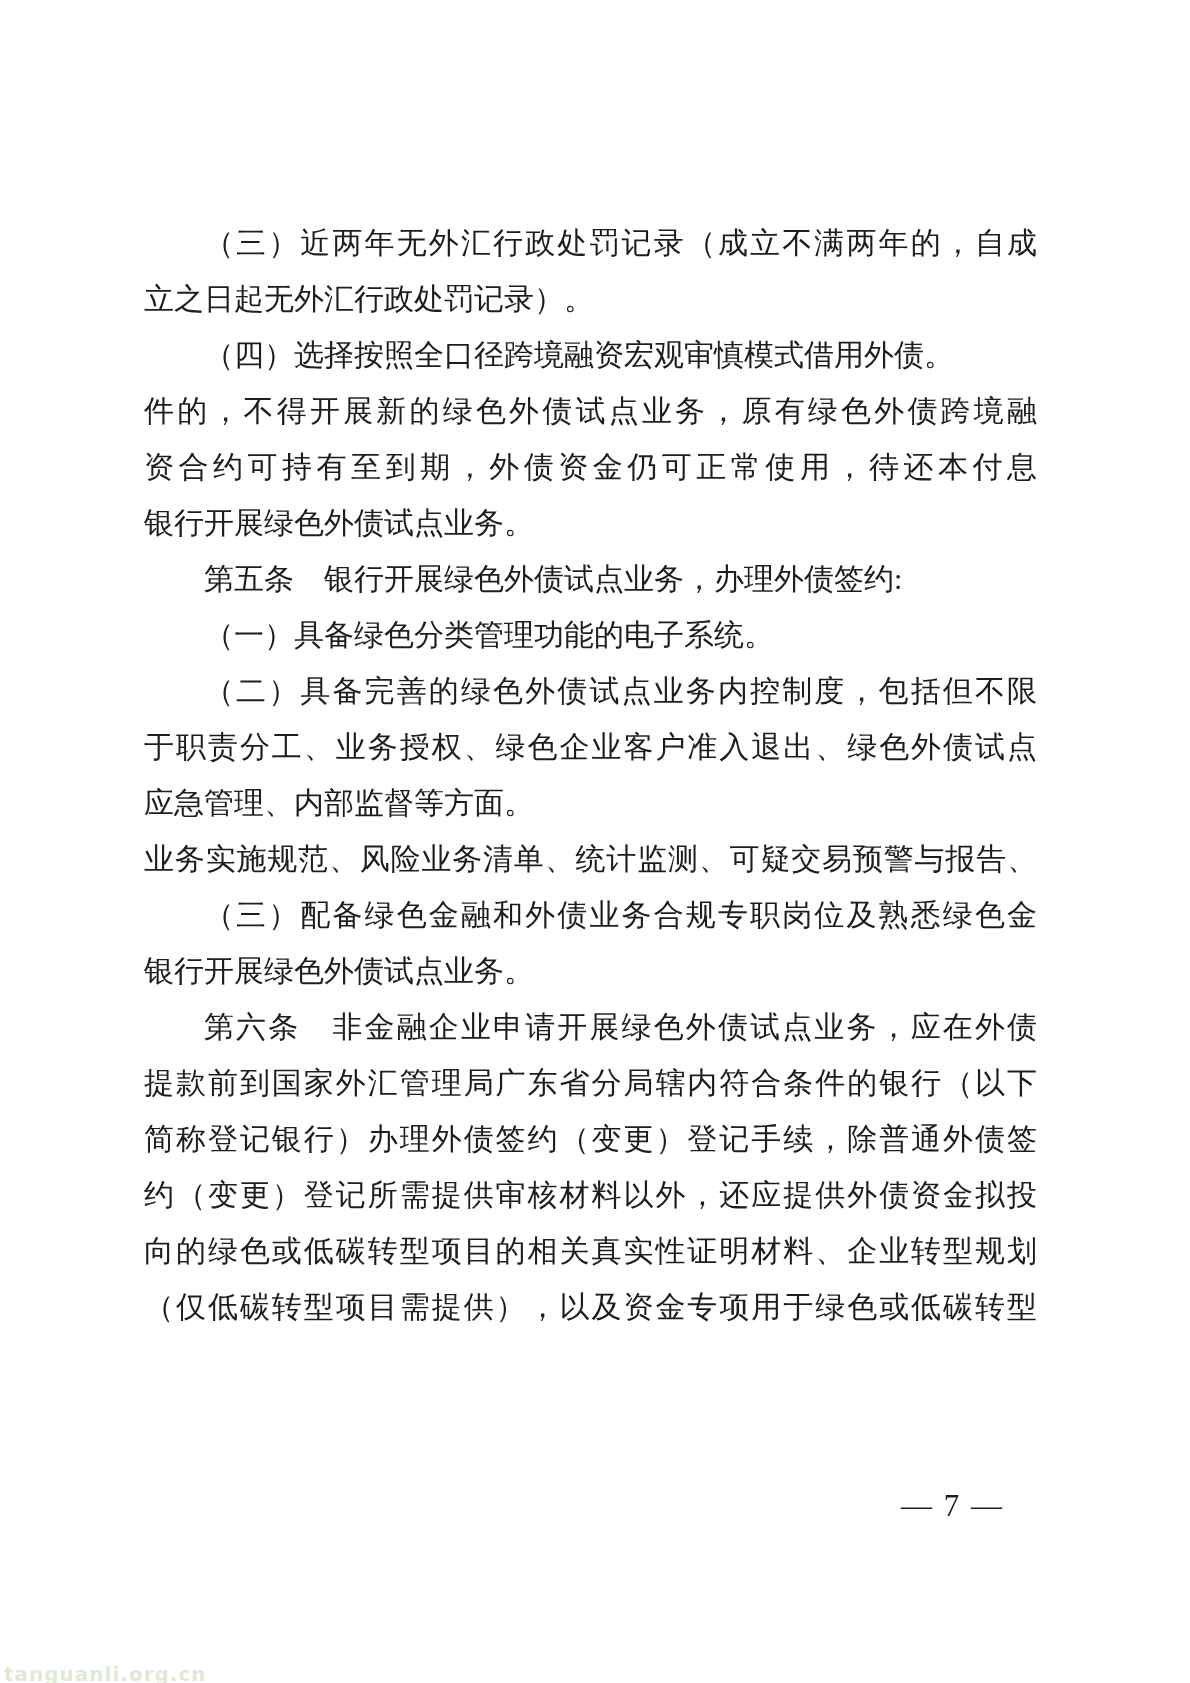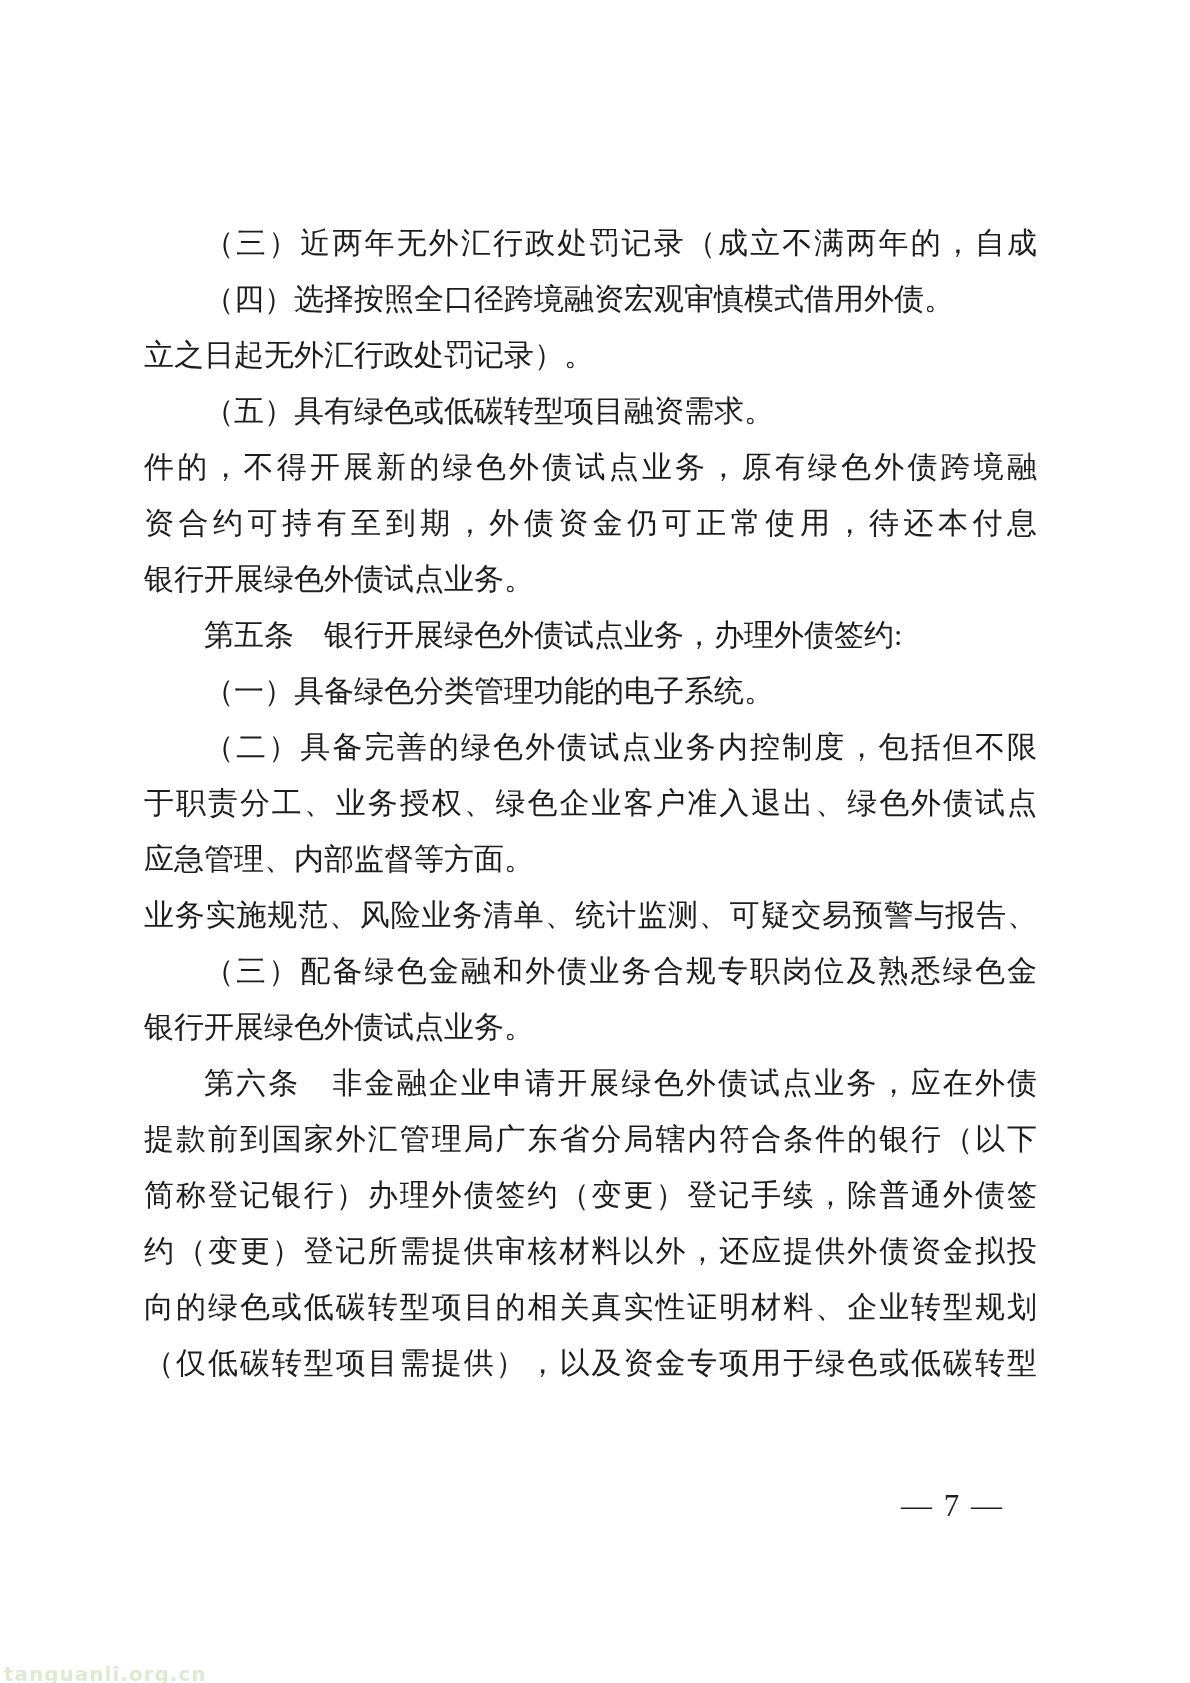--- a/index.html
+++ b/index.html
@@ -57,23 +57,22 @@
     color: #dfead2;
     font-family: "DejaVu Sans", "Liberation Sans", sans-serif;
   }
 </style>
 </head>
 <body>
 
 <div class="page">
   <div class="doc-body">
       <div class="line indent fill">（三）近两年无外汇行政处罚记录（成立不满两年的，自成</div>
+      <div class="line">立之日起无外汇行政处罚记录）。</div>
       <div class="line indent">（四）选择按照全口径跨境融资宏观审慎模式借用外债。</div>
-      <div class="line">立之日起无外汇行政处罚记录）。</div>
-      <div class="line indent">（五）具有绿色或低碳转型项目融资需求。</div>
       <div class="line fill">件的，不得开展新的绿色外债试点业务，原有绿色外债跨境融</div>
       <div class="line fill">资合约可持有至到期，外债资金仍可正常使用，待还本付息</div>
       <div class="line">银行开展绿色外债试点业务。</div>
       <div class="line indent">第五条　银行开展绿色外债试点业务，办理外债签约:</div>
       <div class="line indent">（一）具备绿色分类管理功能的电子系统。</div>
       <div class="line indent fill">（二）具备完善的绿色外债试点业务内控制度，包括但不限</div>
       <div class="line fill">于职责分工、业务授权、绿色企业客户准入退出、绿色外债试点</div>
       <div class="line">应急管理、内部监督等方面。</div>
       <div class="line fill">业务实施规范、风险业务清单、统计监测、可疑交易预警与报告、</div>
       <div class="line indent fill">（三）配备绿色金融和外债业务合规专职岗位及熟悉绿色金</div>

